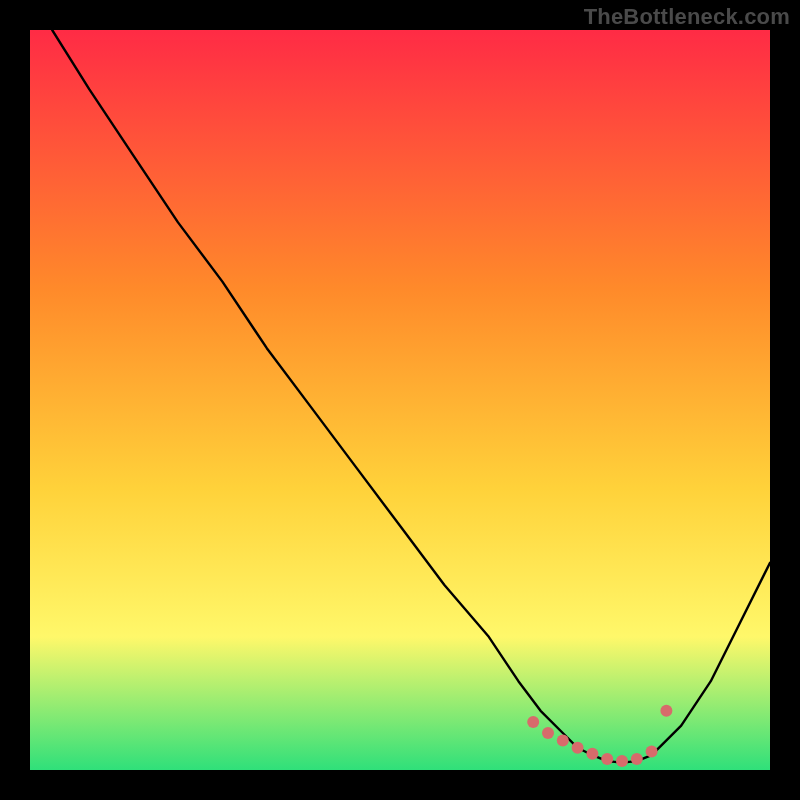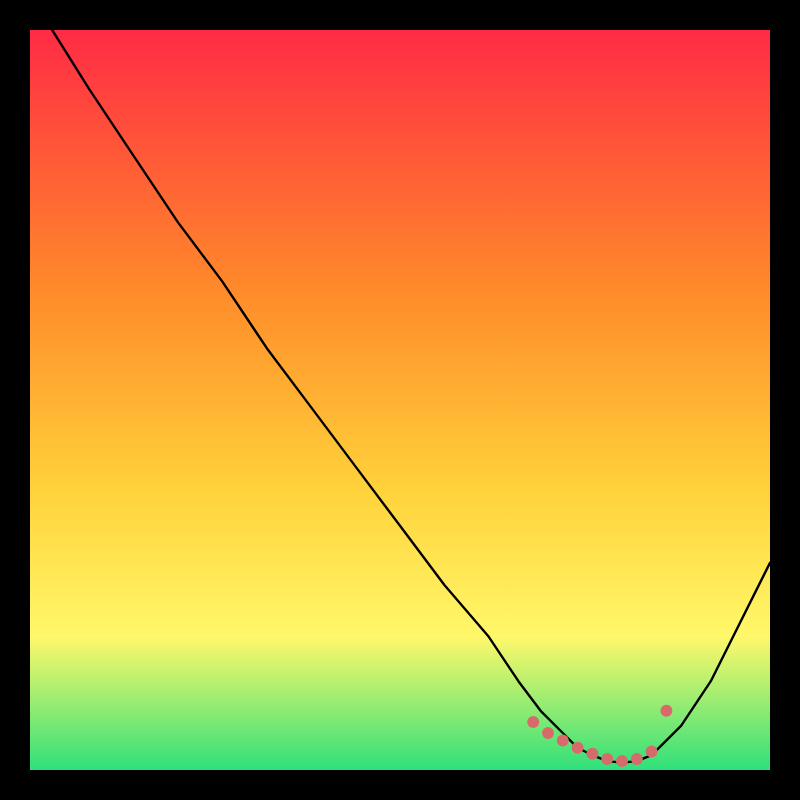--- a/index.html
+++ b/index.html
@@ -28,20 +28,21 @@
     width: 740px;
     height: 740px;
   }
   svg { display: block; }
 </style>
 </head>
 <body>
 
 <div class="frame">
 
+  <div class="watermark">TheBottleneck.com</div>
 
   <div class="plot">
     <svg id="chart-svg" width="740" height="740" viewBox="0 0 740 740">
       <defs>
         <linearGradient id="bg-grad" x1="0" y1="0" x2="0" y2="1">
           <stop id="g0" offset="0%" stop-color="#ff2b45"></stop>
           <stop id="g1" offset="35%" stop-color="#ff8a2a"></stop>
           <stop id="g2" offset="62%" stop-color="#ffd23a"></stop>
           <stop id="g3" offset="82%" stop-color="#fff86a"></stop>
           <stop id="g4" offset="100%" stop-color="#2fe07a"></stop>

